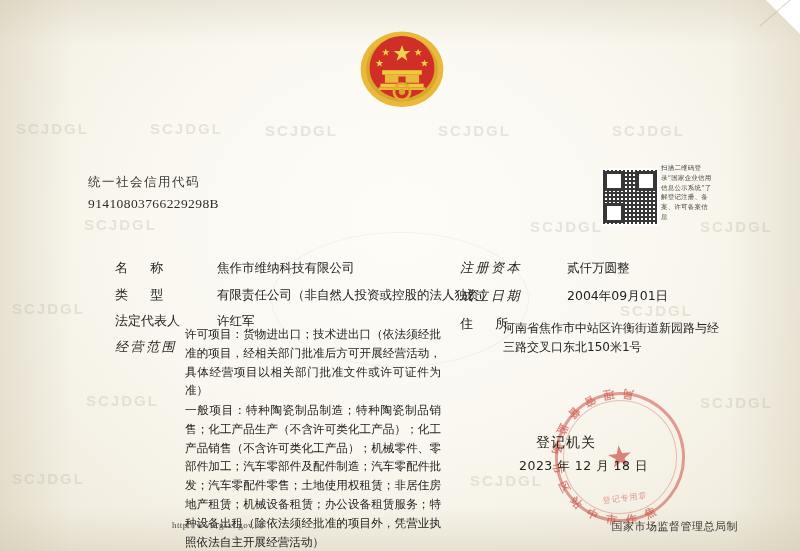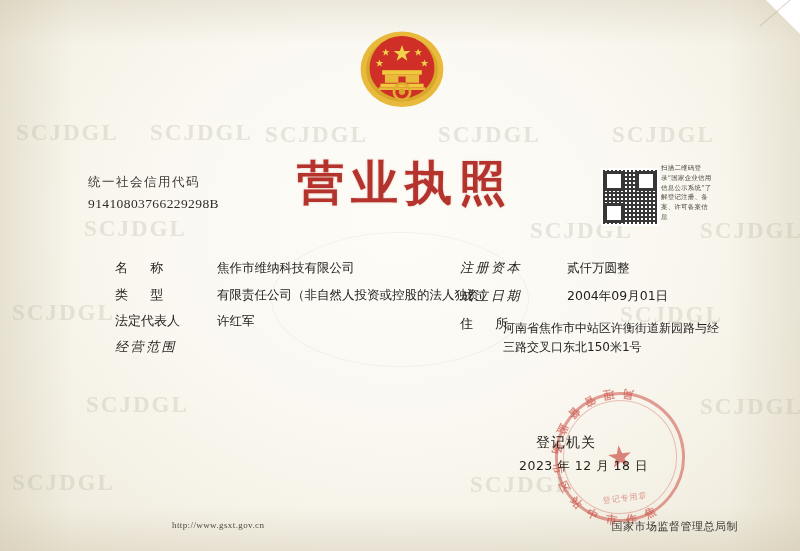--- a/index.html
+++ b/index.html
@@ -50,23 +50,23 @@
   }
 
   
   .watermarks {
     position: absolute;
     inset: 0;
     pointer-events: none;
   }
   .wm {
     position: absolute;
-    font-family: Liberation Serif, serif;
+    font-family: Liberation Sans, sans-serif;
     font-weight: bold;
-    font-size: 23px;
+    font-size: 15px;
     letter-spacing: 2px;
     color: rgba(183,178,158,0.30);
     white-space: nowrap;
   }
   
   .wm-ring {
     position: absolute;
     left: 271px; top: 232px;
     width: 258px; height: 135px;
     border-radius: 50%;
@@ -353,21 +353,20 @@
         <rect x="46" y="55" width="8" height="7" fill="#cf2f26"></rect>
         <rect x="26" y="63" width="48" height="4"></rect>
         <rect x="24" y="67" width="52" height="3" fill="#e8b93a"></rect>
       </g>
 
       <circle cx="50" cy="72" r="9" fill="none" stroke="#e0ae30" stroke-width="3"></circle>
       <circle cx="50" cy="72" r="3.5" fill="#d9a62c"></circle>
     </svg>
   </div>
 
-  <div class="title">营业执照</div>
 
   <div class="credit-label">统一社会信用代码</div>
   <div class="credit-value">91410803766229298B</div>
 
   <div class="qr-wrap">
     <div class="qr">
       <div class="qr-eye3"></div>
     </div>
   </div>
   <div class="qr-note">扫描二维码登录“国家企业信用信息公示系统”了解登记注册、备案、许可备案信息</div>
@@ -375,20 +374,24 @@
   <div class="f-label sp2" style="left:115px; top:259px;">名 称</div>
   <div class="f-value" style="left:185px; top:260px;">焦作市维纳科技有限公司</div>
 
   <div class="f-label sp2" style="left:115px; top:286px;">类 型</div>
   <div class="f-value" style="left:185px; top:287px;">有限责任公司（非自然人投资或控股的法人独资）</div>
 
   <div class="f-label" style="left:115px; top:312px;">法定代表人</div>
   <div class="f-value" style="left:185px; top:313px;">许红军</div>
 
   <div class="f-label sp1" style="left:115px; top:338px;">经营范围</div>
+  <div class="scope-text">
+    <p>许可项目：货物进出口；技术进出口（依法须经批准的项目，经相关部门批准后方可开展经营活动，具体经营项目以相关部门批准文件或许可证件为准）</p>
+    <p>一般项目：特种陶瓷制品制造；特种陶瓷制品销售；化工产品生产（不含许可类化工产品）；化工产品销售（不含许可类化工产品）；机械零件、零部件加工；汽车零部件及配件制造；汽车零配件批发；汽车零配件零售；土地使用权租赁；非居住房地产租赁；机械设备租赁；办公设备租赁服务；特种设备出租（除依法须经批准的项目外，凭营业执照依法自主开展经营活动）</p>
+  </div>
 
   <div class="f-label sp1" style="left:460px; top:259px;">注册资本</div>
   <div class="f-value" style="left:535px; top:260px;">贰仟万圆整</div>
 
   <div class="f-label sp1" style="left:460px; top:287px;">成立日期</div>
   <div class="f-value" style="left:535px; top:288px;">2004年09月01日</div>
 
   <div class="f-label sp2" style="left:460px; top:315px;">住 所</div>
   <div class="addr-text">河南省焦作市中站区许衡街道新园路与经三路交叉口东北150米1号</div>
 

